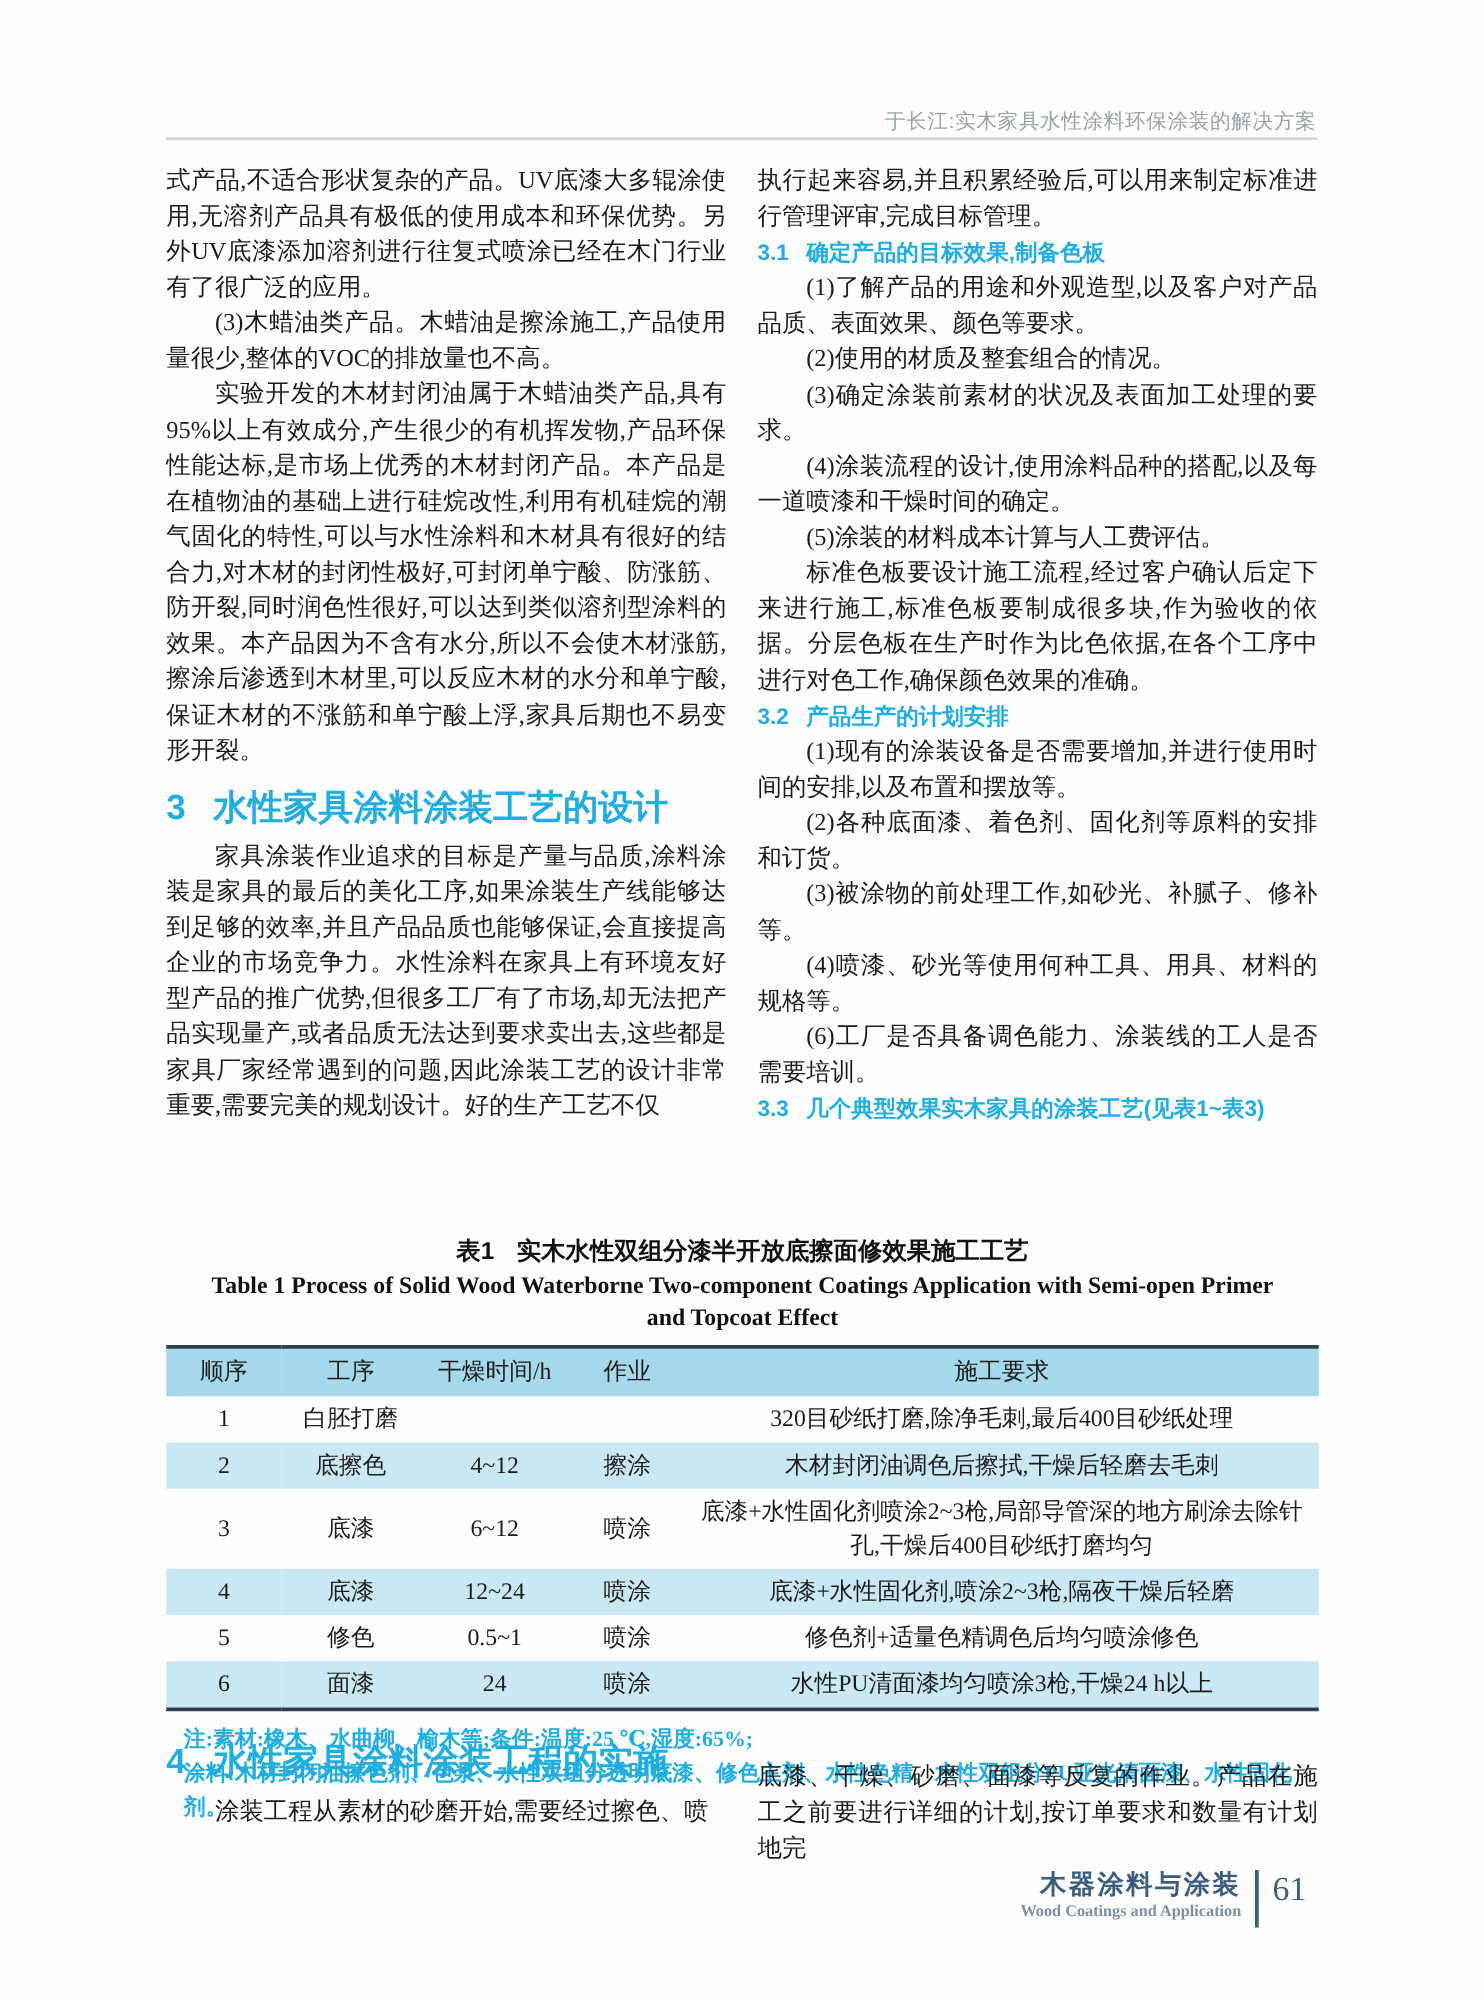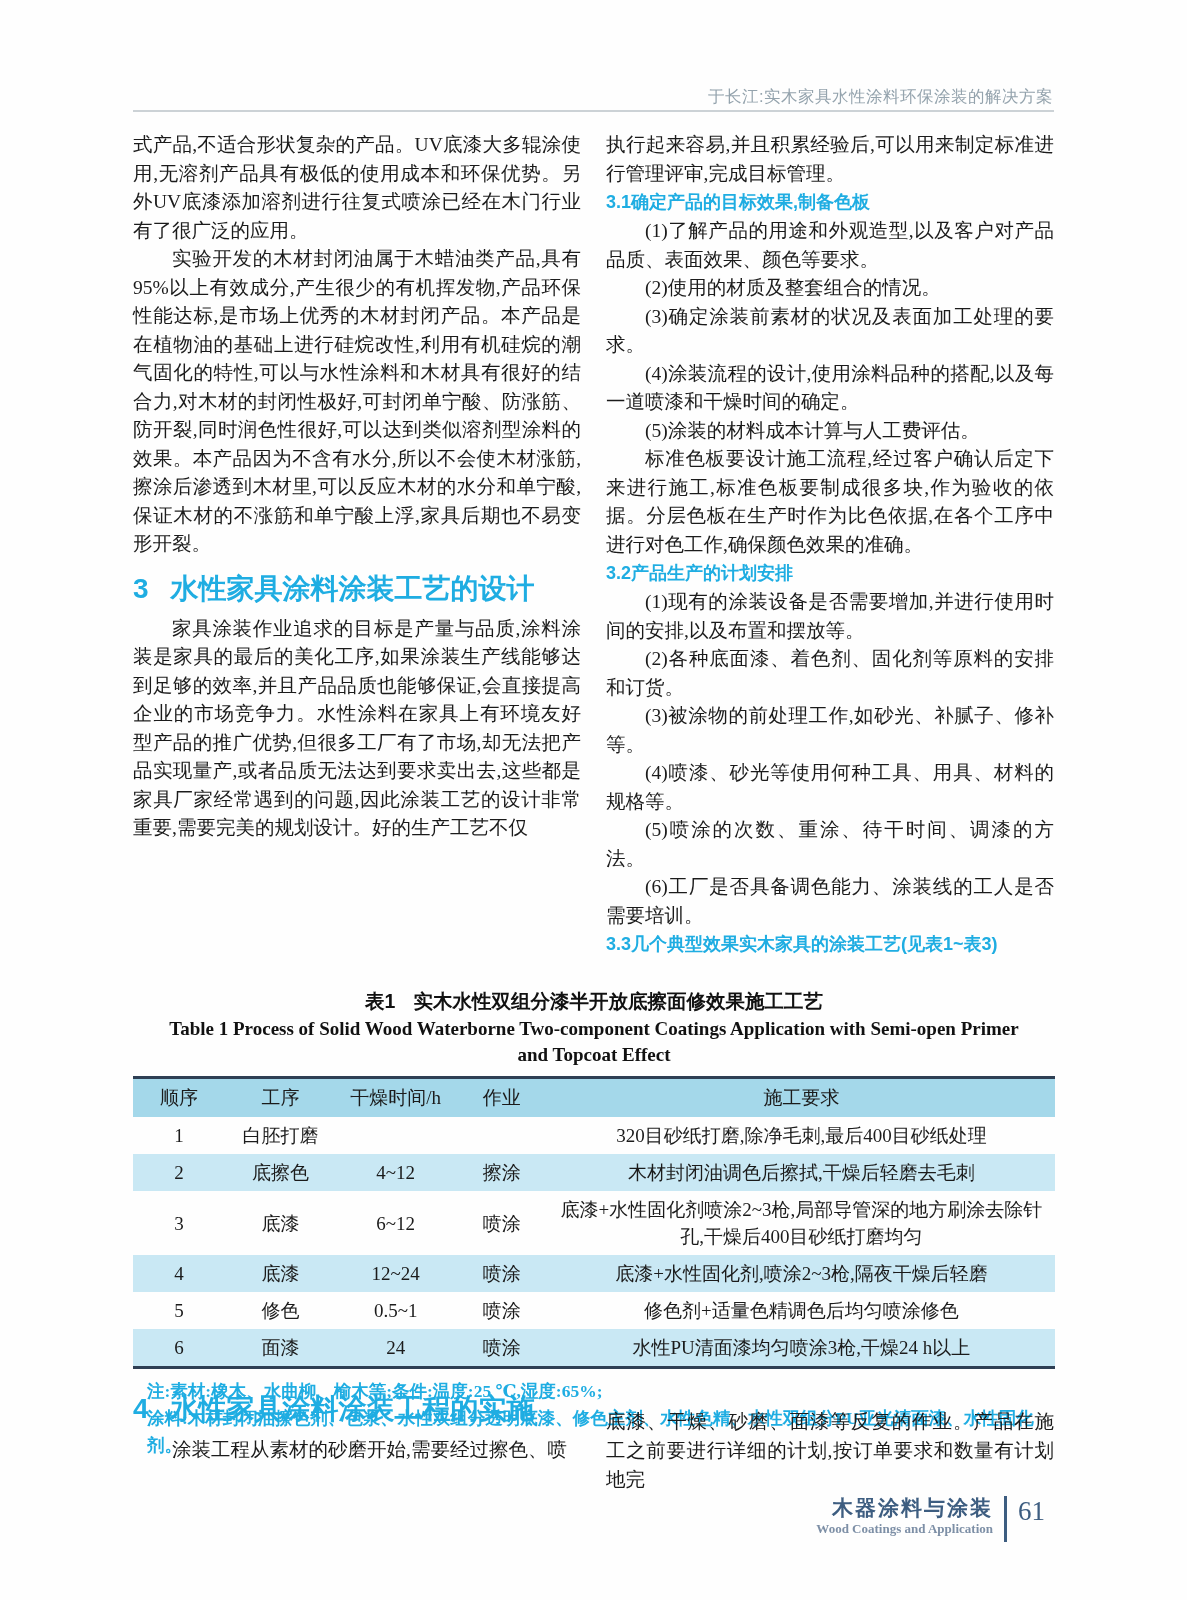--- a/index.html
+++ b/index.html
@@ -30,21 +30,21 @@
   .sec-heading{
     font-family:"Liberation Sans","DejaVu Sans",sans-serif;font-weight:bold;
     color:var(--accent);font-size:28px;line-height:32px;margin:14px 0 10px;
     text-indent:0;white-space:nowrap;
   }
   .sec-heading .h-num{margin-right:22px}
   .sub-heading{
     font-family:"Liberation Sans","DejaVu Sans",sans-serif;font-weight:bold;
     color:var(--accent);font-size:18px;line-height:29px;white-space:nowrap;text-indent:0;
   }
-  .sub-heading .h-num{}
+  .sub-heading .h-num{margin-right:14px}
   .table-section{position:absolute;top:976px;left:133px;width:922px}
   .tbl-title-cn{
     text-align:center;font-family:"Liberation Sans","DejaVu Sans",sans-serif;
     font-weight:bold;font-size:19.5px;line-height:26px;color:#111;margin-top:12px;
   }
   .tbl-title-cn .tbl-label{margin-right:18px}
   .tbl-title-en{
     text-align:center;font-weight:bold;font-size:19px;line-height:26px;
     margin:2px 30px 8px 30px;color:#111;
   }
@@ -84,39 +84,39 @@
 <body>
 
 <div class="page">
 
   <div class="running-head">于长江:实木家具水性涂料环保涂装的解决方案</div>
   <div class="header-rule"></div>
 
   <div class="columns">
     <div class="col">
         <p class="para noindent">式产品,不适合形状复杂的产品。UV底漆大多辊涂使用,无溶剂产品具有极低的使用成本和环保优势。另外UV底漆添加溶剂进行往复式喷涂已经在木门行业有了很广泛的应用。</p>
+        <p class="para">(3)木蜡油类产品。木蜡油是擦涂施工,产品使用量很少,整体的VOC的排放量也不高。</p>
         <p class="para">实验开发的木材封闭油属于木蜡油类产品,具有95%以上有效成分,产生很少的有机挥发物,产品环保性能达标,是市场上优秀的木材封闭产品。本产品是在植物油的基础上进行硅烷改性,利用有机硅烷的潮气固化的特性,可以与水性涂料和木材具有很好的结合力,对木材的封闭性极好,可封闭单宁酸、防涨筋、防开裂,同时润色性很好,可以达到类似溶剂型涂料的效果。本产品因为不含有水分,所以不会使木材涨筋,擦涂后渗透到木材里,可以反应木材的水分和单宁酸,保证木材的不涨筋和单宁酸上浮,家具后期也不易变形开裂。</p>
         <div class="sec-heading"><span class="h-num">3</span><span>水性家具涂料涂装工艺的设计</span></div>
         <p class="para">家具涂装作业追求的目标是产量与品质,涂料涂装是家具的最后的美化工序,如果涂装生产线能够达到足够的效率,并且产品品质也能够保证,会直接提高企业的市场竞争力。水性涂料在家具上有环境友好型产品的推广优势,但很多工厂有了市场,却无法把产品实现量产,或者品质无法达到要求卖出去,这些都是家具厂家经常遇到的问题,因此涂装工艺的设计非常重要,需要完美的规划设计。好的生产工艺不仅</p>
       </div>
     <div class="col">
         <p class="para noindent">执行起来容易,并且积累经验后,可以用来制定标准进行管理评审,完成目标管理。</p>
         <div class="sub-heading"><span class="h-num">3.1</span><span>确定产品的目标效果,制备色板</span></div>
         <p class="para">(1)了解产品的用途和外观造型,以及客户对产品品质、表面效果、颜色等要求。</p>
         <p class="para">(2)使用的材质及整套组合的情况。</p>
         <p class="para">(3)确定涂装前素材的状况及表面加工处理的要求。</p>
         <p class="para">(4)涂装流程的设计,使用涂料品种的搭配,以及每一道喷漆和干燥时间的确定。</p>
         <p class="para">(5)涂装的材料成本计算与人工费评估。</p>
         <p class="para">标准色板要设计施工流程,经过客户确认后定下来进行施工,标准色板要制成很多块,作为验收的依据。分层色板在生产时作为比色依据,在各个工序中进行对色工作,确保颜色效果的准确。</p>
         <div class="sub-heading"><span class="h-num">3.2</span><span>产品生产的计划安排</span></div>
         <p class="para">(1)现有的涂装设备是否需要增加,并进行使用时间的安排,以及布置和摆放等。</p>
         <p class="para">(2)各种底面漆、着色剂、固化剂等原料的安排和订货。</p>
         <p class="para">(3)被涂物的前处理工作,如砂光、补腻子、修补等。</p>
         <p class="para">(4)喷漆、砂光等使用何种工具、用具、材料的规格等。</p>
-        <p class="para">(5)喷涂的次数、重涂、待干时间、调漆的方法。</p>
         <p class="para">(6)工厂是否具备调色能力、涂装线的工人是否需要培训。</p>
         <div class="sub-heading"><span class="h-num">3.3</span><span>几个典型效果实木家具的涂装工艺(见表1~表3)</span></div>
       </div>
   </div>
 
   <div class="table-section">
     <div class="tbl-title-cn">
       <span class="tbl-label">表1</span><span>实木水性双组分漆半开放底擦面修效果施工工艺</span>
     </div>
     <div class="tbl-title-en">Table 1  Process of Solid Wood Waterborne Two-component Coatings Application with Semi-open Primer and Topcoat Effect</div>

